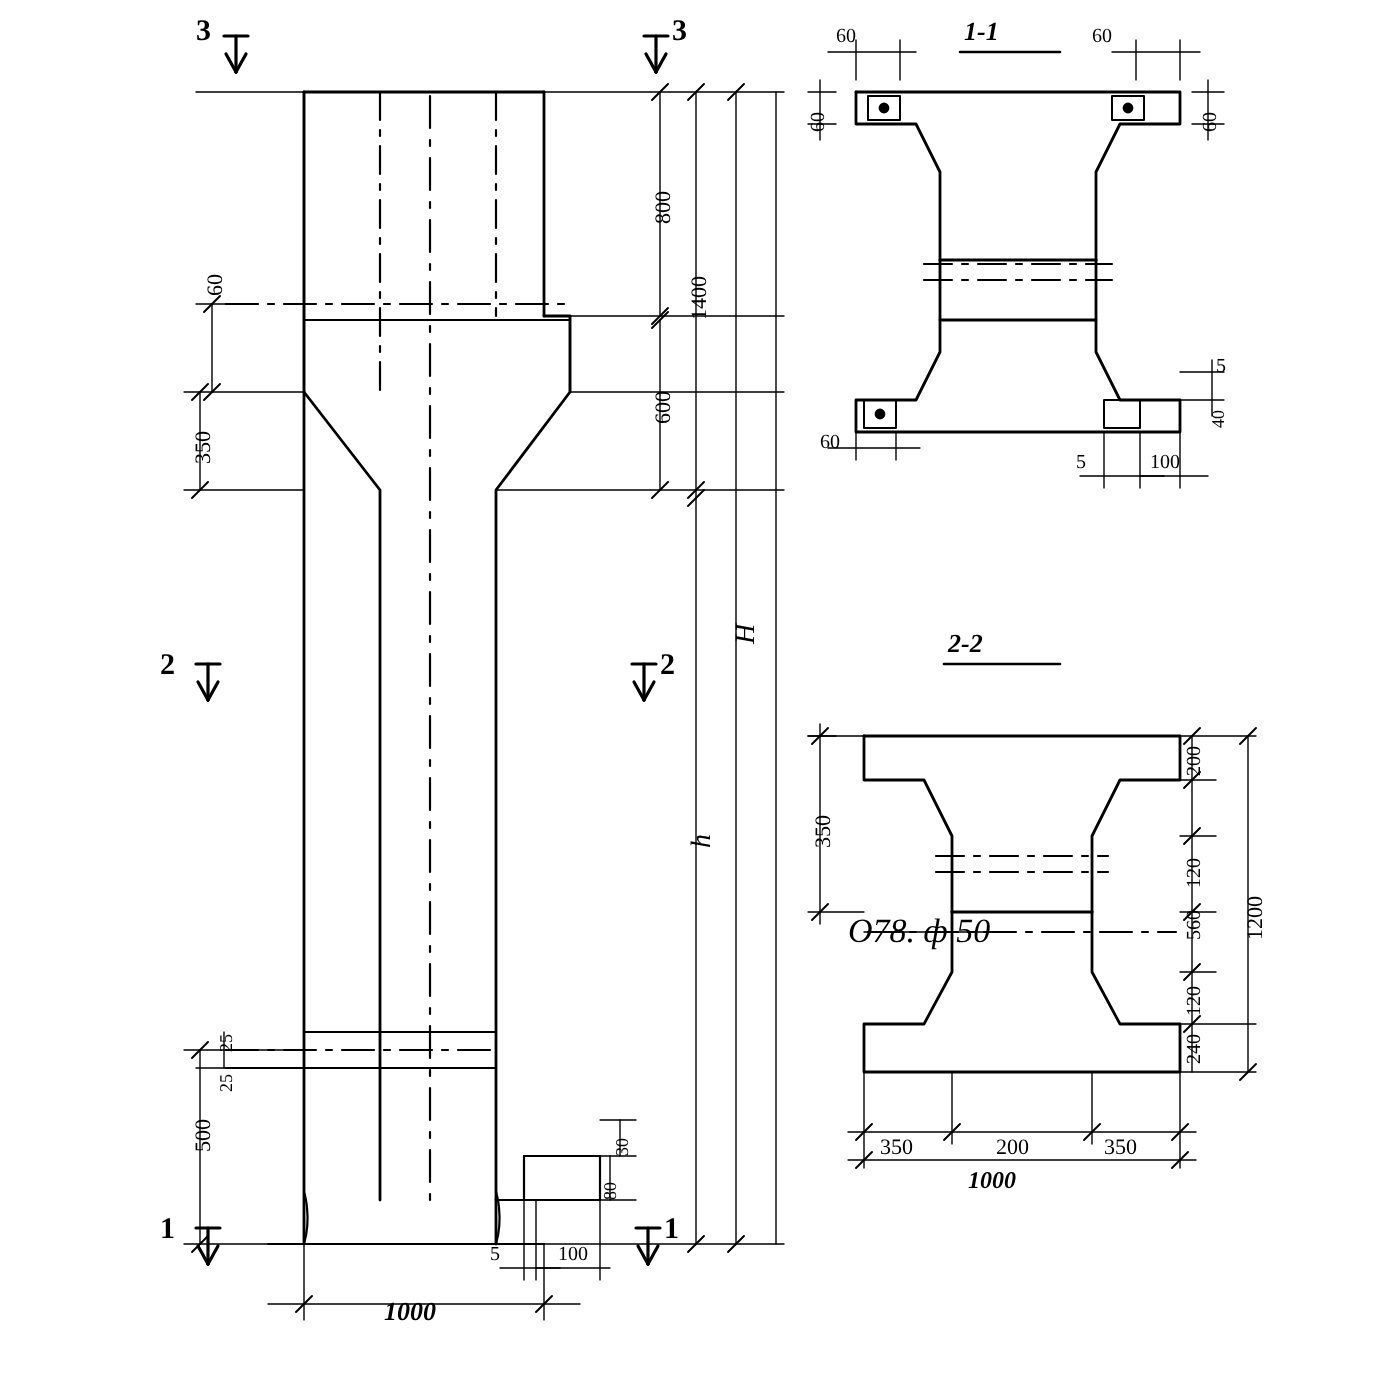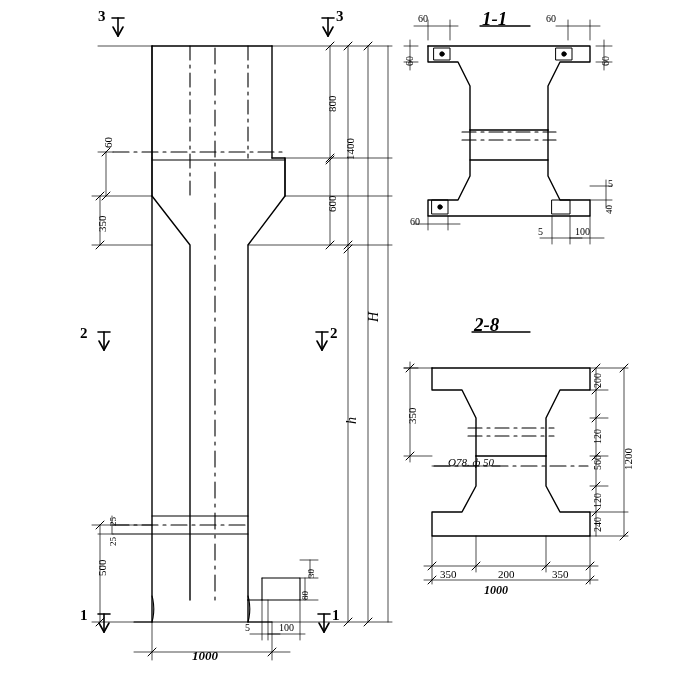--- a/index.html
+++ b/index.html
@@ -3,21 +3,21 @@
 <meta charset="utf-8">
 <style>
   html,body{margin:0;padding:0;background:#fff;}
   body{width:700px;height:700px;overflow:hidden;font-family:"Liberation Serif",serif;}
   #sheet{position:relative;width:700px;height:700px;background:#fff;}
   svg{position:absolute;left:0;top:0;}
   .lbl{position:absolute;font-family:"Liberation Serif",serif;font-size:11px;color:#000;white-space:nowrap;}
   .lbl.b{font-weight:bold;}
   .lbl.it{font-style:italic;}
   .rot{transform-origin:0 0;}
-  .t-title{font-size:19px;font-weight:bold;font-style:italic;}
+  .t-title{font-size:13px;font-weight:bold;font-style:italic;}
 </style>
 </head>
 <body>
 
 <div id="sheet">
 
 <svg width="700" height="700" viewBox="0 0 700 700">
   <g stroke="#000" fill="none" stroke-width="1.1" stroke-linecap="round" stroke-linejoin="round">
 
     <path d="M152 46 L152 510 L152 596 L152 622" stroke-width="1.4"></path>
@@ -301,27 +301,27 @@
 <div class="lbl" style="left:418px;top:13px;font-size:10px;">60</div>
 <div class="lbl" style="left:546px;top:13px;font-size:10px;">60</div>
 <div class="lbl rot" style="left:404px;top:66px;transform:rotate(-90deg);font-size:10px;">60</div>
 <div class="lbl rot" style="left:600px;top:66px;transform:rotate(-90deg);font-size:10px;">60</div>
 <div class="lbl" style="left:410px;top:216px;font-size:10px;">60</div>
 <div class="lbl" style="left:608px;top:178px;font-size:10px;">5</div>
 <div class="lbl rot" style="left:604px;top:214px;transform:rotate(-90deg);font-size:9px;">40</div>
 <div class="lbl" style="left:538px;top:226px;font-size:10px;">5</div>
 <div class="lbl" style="left:575px;top:226px;font-size:10px;">100</div>
 
-<div class="lbl t-title" style="left:474px;top:314px;">2-8</div>
+<div class="lbl t-title" style="left:474px;top:314px;">2-2</div>
 <div class="lbl rot" style="left:406px;top:424px;transform:rotate(-90deg);font-size:11px;">350</div>
 <div class="lbl rot" style="left:592px;top:388px;transform:rotate(-90deg);font-size:10px;">200</div>
 <div class="lbl rot" style="left:592px;top:444px;transform:rotate(-90deg);font-size:10px;">120</div>
 <div class="lbl rot" style="left:592px;top:470px;transform:rotate(-90deg);font-size:10px;">560</div>
 <div class="lbl rot" style="left:592px;top:508px;transform:rotate(-90deg);font-size:10px;">120</div>
 <div class="lbl rot" style="left:592px;top:532px;transform:rotate(-90deg);font-size:10px;">240</div>
 <div class="lbl rot" style="left:622px;top:470px;transform:rotate(-90deg);font-size:11px;">1200</div>
 <div class="lbl" style="left:440px;top:568px;font-size:11px;">350</div>
 <div class="lbl" style="left:498px;top:568px;font-size:11px;">200</div>
 <div class="lbl" style="left:552px;top:568px;font-size:11px;">350</div>
 <div class="lbl b it" style="left:484px;top:583px;font-size:12px;">1000</div>
-<div class="lbl it" style="left:448px;top:456px;font-size:11px;">О78. ф 50</div>
+<div class="lbl it" style="left:424px;top:456px;font-size:17px;">О78. ф 50</div>
 
 </div>
 
 </body></html>

